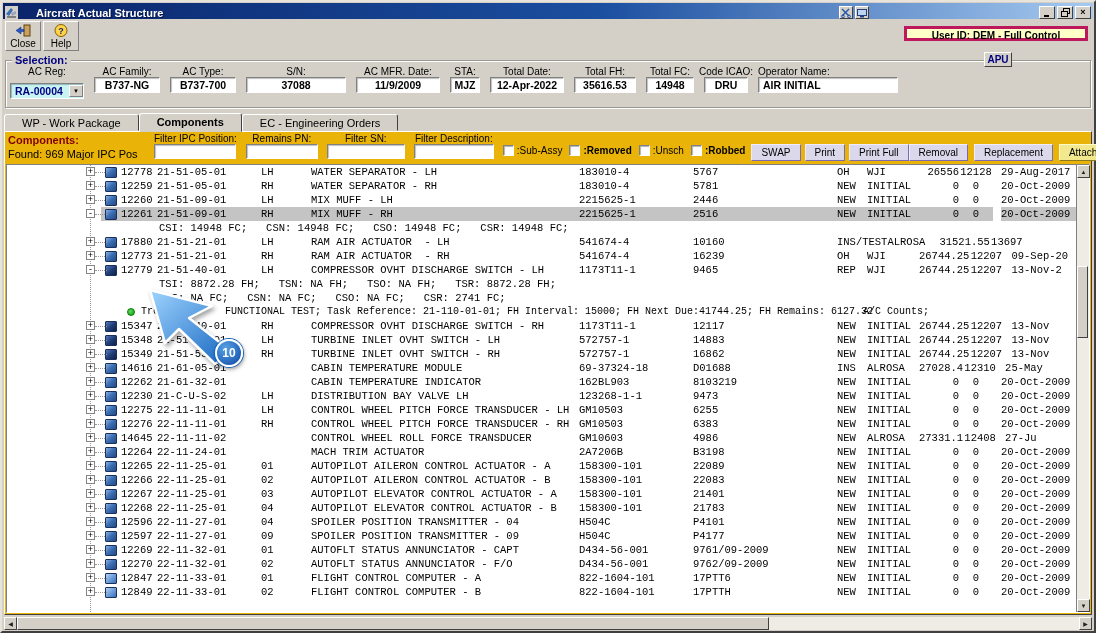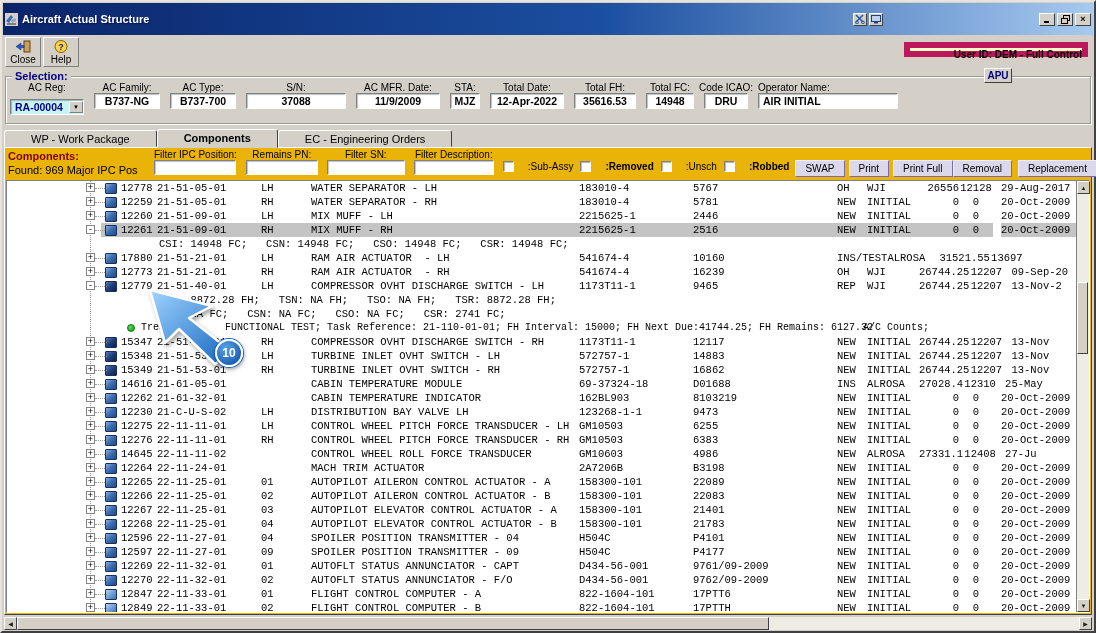--- a/index.html
+++ b/index.html
@@ -1,56 +1,56 @@
 <!DOCTYPE html>
 <html><head>
 <meta charset="utf-8">
 <style>
   *{box-sizing:border-box;margin:0;padding:0}
   html,body{width:1096px;height:633px;overflow:hidden}
   body{font-family:"Liberation Sans",sans-serif;font-size:11px;background:#808080}
   .window{position:absolute;inset:0;background:#d4d0c8;border:2px solid;border-color:#e8e4dc #404040 #404040 #e8e4dc;display:flex;flex-direction:column}
   
-  .titlebar{height:32px;margin:1px;display:flex;align-items:center;gap:4px;padding:0 2px;background:linear-gradient(90deg,#0a246a 0%,#1b4fa0 55%,#a6caf0 100%);color:#fff;font-weight:bold;flex:0 0 auto}
+  .titlebar{height:16px;margin:1px;display:flex;align-items:flex-end;gap:18px;padding:0 2px;background:linear-gradient(90deg,#0a246a 0%,#1b4fa0 55%,#a6caf0 100%);color:#fff;font-weight:bold;flex:0 0 auto}
   .title-text{font-size:11px;text-shadow:1px 1px 1px #00124a;white-space:nowrap}
   .tb-spacer{flex:1}
   .tb-tool{width:14px;height:13px;background:#d4d0c8;border:1px solid;border-color:#fff #404040 #404040 #fff;display:grid;place-items:center;padding:0}
   .tb-tools{display:flex;gap:2px;margin-right:152px}
   .wbtns{display:flex;gap:2px}
   .wbtn{width:16px;height:13px;background:#d4d0c8;border:1px solid;border-color:#fff #404040 #404040 #fff;color:#000;font-size:9px;line-height:9px;display:grid;place-items:center;padding:0;font-weight:bold}
   
   .toolbar{height:32px;flex:0 0 auto;display:flex;align-items:center;gap:2px;padding:1px 3px;position:relative}
   .tool-btn{width:36px;height:30px;display:flex;flex-direction:column;align-items:center;justify-content:center;gap:1px;background:#d4d0c8;border:1px solid;border-color:#fff #808080 #808080 #fff;font-size:10px;padding:0}
-  .userid{position:absolute;right:6px;top:6px;width:184px;height:15px;background:#ffffc8;border:6px solid #be185d;font-weight:bold;font-size:10px;text-align:right;line-height:13px;color:#000}
+  .userid{position:absolute;right:6px;top:6px;width:184px;height:15px;background:#ffffc8;border:3px solid #be185d;font-weight:bold;font-size:10px;text-align:center;line-height:13px;color:#000}
   
   .sel-group{margin:8px 3px 0;height:48px;border:1px solid #9a9690;box-shadow:1px 1px 0 #fff,inset 1px 1px 0 #fff;position:relative;flex:0 0 auto}
   .group-label{position:absolute;top:-7px;left:6px;background:#d4d0c8;padding:0 3px;color:#000080;font-weight:bold}
   .apu{position:absolute;top:-9px;right:78px;width:28px;height:15px;background:#d4d0c8;border:1px solid;border-color:#fff #404040 #404040 #fff;color:#000080;font-weight:bold;font-size:10px;line-height:11px;padding:0}
   .fields{display:flex;gap:10px;padding:5px 4px 0 4px;align-items:flex-start}
   .fld{display:flex;flex-direction:column;align-items:center}
   .flbl{font-size:10px;line-height:11px;white-space:nowrap}
   .fval{height:16px;width:100%;background:#fff;border:1px solid;border-color:#808080 #fff #fff #808080;box-shadow:inset 1px 1px 1px rgba(0,0,0,.25);display:flex;align-items:center;justify-content:center;font-weight:bold;font-size:10.5px;white-space:nowrap;overflow:hidden}
   .fval.left{justify-content:flex-start;padding-left:4px}
   .combo{margin-top:6px;background:#c8f4f4;color:#000080;justify-content:space-between;padding-left:4px}
   .dd{width:14px;height:12px;background:#d4d0c8;border:1px solid;border-color:#fff #808080 #808080 #fff;font-size:6px;display:grid;place-items:center;color:#000}
   
   .tabs{display:flex;align-items:flex-end;height:19px;margin:4px 0 0 2px;position:relative;z-index:2;flex:0 0 auto}
-  .tab{height:17px;padding:2px 26px 0;background:#d4d0c8;border:1px solid;border-color:#fff #404040 transparent #fff;border-radius:3px 3px 0 0;font-size:11px;white-space:nowrap}
+  .tab{height:17px;padding:2px 17px 0;background:#d4d0c8;border:1px solid;border-color:#fff #404040 transparent #fff;border-radius:3px 3px 0 0;font-size:11px;white-space:nowrap}
   .tab.active{height:19px;font-weight:bold;border-bottom:1px solid #d4d0c8;margin-bottom:-1px;z-index:3}
   
   .content{flex:1;margin:0 2px;border:1px solid;border-color:#fff #404040 #404040 #fff;background:#eab308;display:flex;flex-direction:column;min-height:0}
   .comp-strip{height:32px;flex:0 0 auto;display:flex;align-items:flex-start;padding:1px 3px;position:relative}
   .comp-left{width:146px;flex:0 0 auto;padding-top:1px}
   .comp-label{color:#800000;font-weight:bold;font-size:11px}
   .found{font-size:11px;margin-top:2px;white-space:nowrap}
   .ffld{display:flex;flex-direction:column;align-items:center;margin-right:9px}
   .flabel{font-size:10px;line-height:11px;white-space:nowrap}
   .ftxt{height:15px;border:1px solid;border-color:#808080 #fff #fff #808080;box-shadow:inset 1px 1px 1px rgba(0,0,0,.25);background:#fff;font-size:10px;padding:0 2px}
   .cbgrp{display:flex;align-items:center;gap:7px;margin:12px 6px 0 0}
-  .cb{display:flex;align-items:center;gap:14px;font-size:10px;white-space:nowrap}
+  .cb{display:flex;align-items:center;gap:3px;font-size:10px;white-space:nowrap}
   .cb .box{width:11px;height:11px;background:#fff;border:1px solid;border-color:#808080 #fff #fff #808080;box-shadow:inset 1px 1px 1px rgba(0,0,0,.3)}
   .cb.b span:last-child{font-weight:bold}
   .bgrp{display:flex;gap:4px;margin-top:11px;align-items:center}
   .cbtn{height:17px;padding:0 9px;background:#d4d0c8;border:1px solid;border-color:#fff #404040 #404040 #fff;font-size:10px;white-space:nowrap}
   .cbtn.vio{background:#dcd8ec;border-color:#f0ecff #7a6ab0 #7a6ab0 #f0ecff}
   .cbtn.att{background:#f2e98f;border-color:#fffbc8 #8a7a20 #8a7a20 #fffbc8}
   .rgrp{margin-left:auto;display:flex;gap:6px;margin-top:11px}
   
   .table-area{flex:1;margin:0 1px 1px;border:1px solid;border-color:#808080 #fff #fff #808080;background:#fff;display:flex;min-height:0}
   .rowswrap{flex:1;overflow:hidden;position:relative;background:#fff}

